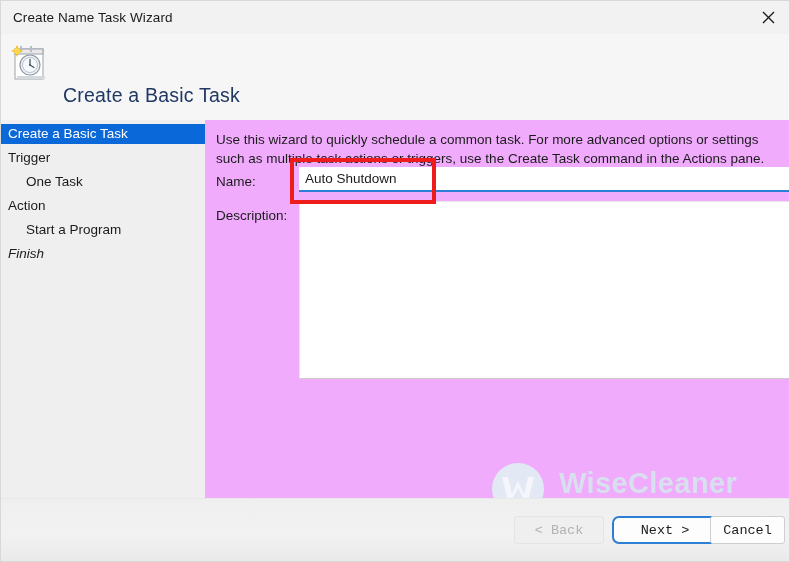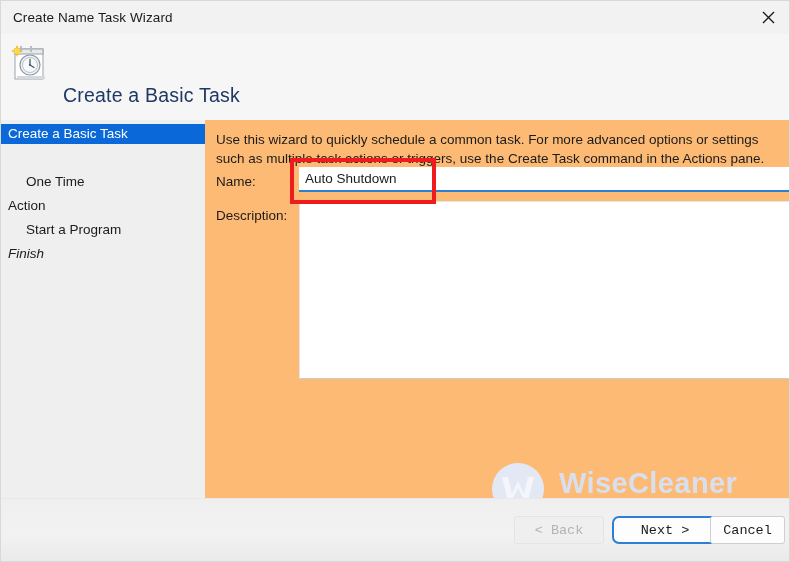--- a/index.html
+++ b/index.html
@@ -110,21 +110,21 @@
     left: 204px;
     top: 119px;
     right: 0;
     bottom: 0;
     background: #efefef;
   }
   #content-inner {
     position: absolute;
     left: 0; top: 0; right: 0;
     bottom: 62px;
-    background: #fdba74;
+    background: #f0abfc;
   }
 
   #intro-text {
     position: absolute;
     left: 11px;
     top: 11px;
     width: 572px;
     font-size: 13.5px;
     color: #1b1b1b;
     line-height: 18.5px;
@@ -320,22 +320,25 @@
         <circle cx="9" cy="8" r="3" fill="#fcd94b"></circle>
       </g>
     </svg>
     <div id="header-title">Create a Basic Task</div>
   </div>
 
   <div id="sidebar">
     <div class="side-item selected" style="top:4px;">
       <span class="side-label">Create a Basic Task</span>
     </div>
+    <div class="side-item" style="top:28px;">
+      <span class="side-label">Trigger</span>
+    </div>
     <div class="side-item indent" style="top:52px;">
-      <span class="side-label">One Time</span>
+      <span class="side-label">One Task</span>
     </div>
     <div class="side-item" style="top:76px;">
       <span class="side-label">Action</span>
     </div>
     <div class="side-item indent" style="top:100px;">
       <span class="side-label">Start a Program</span>
     </div>
     <div class="side-item" style="top:124px;font-style:italic;">
       <span class="side-label">Finish</span>
     </div>

